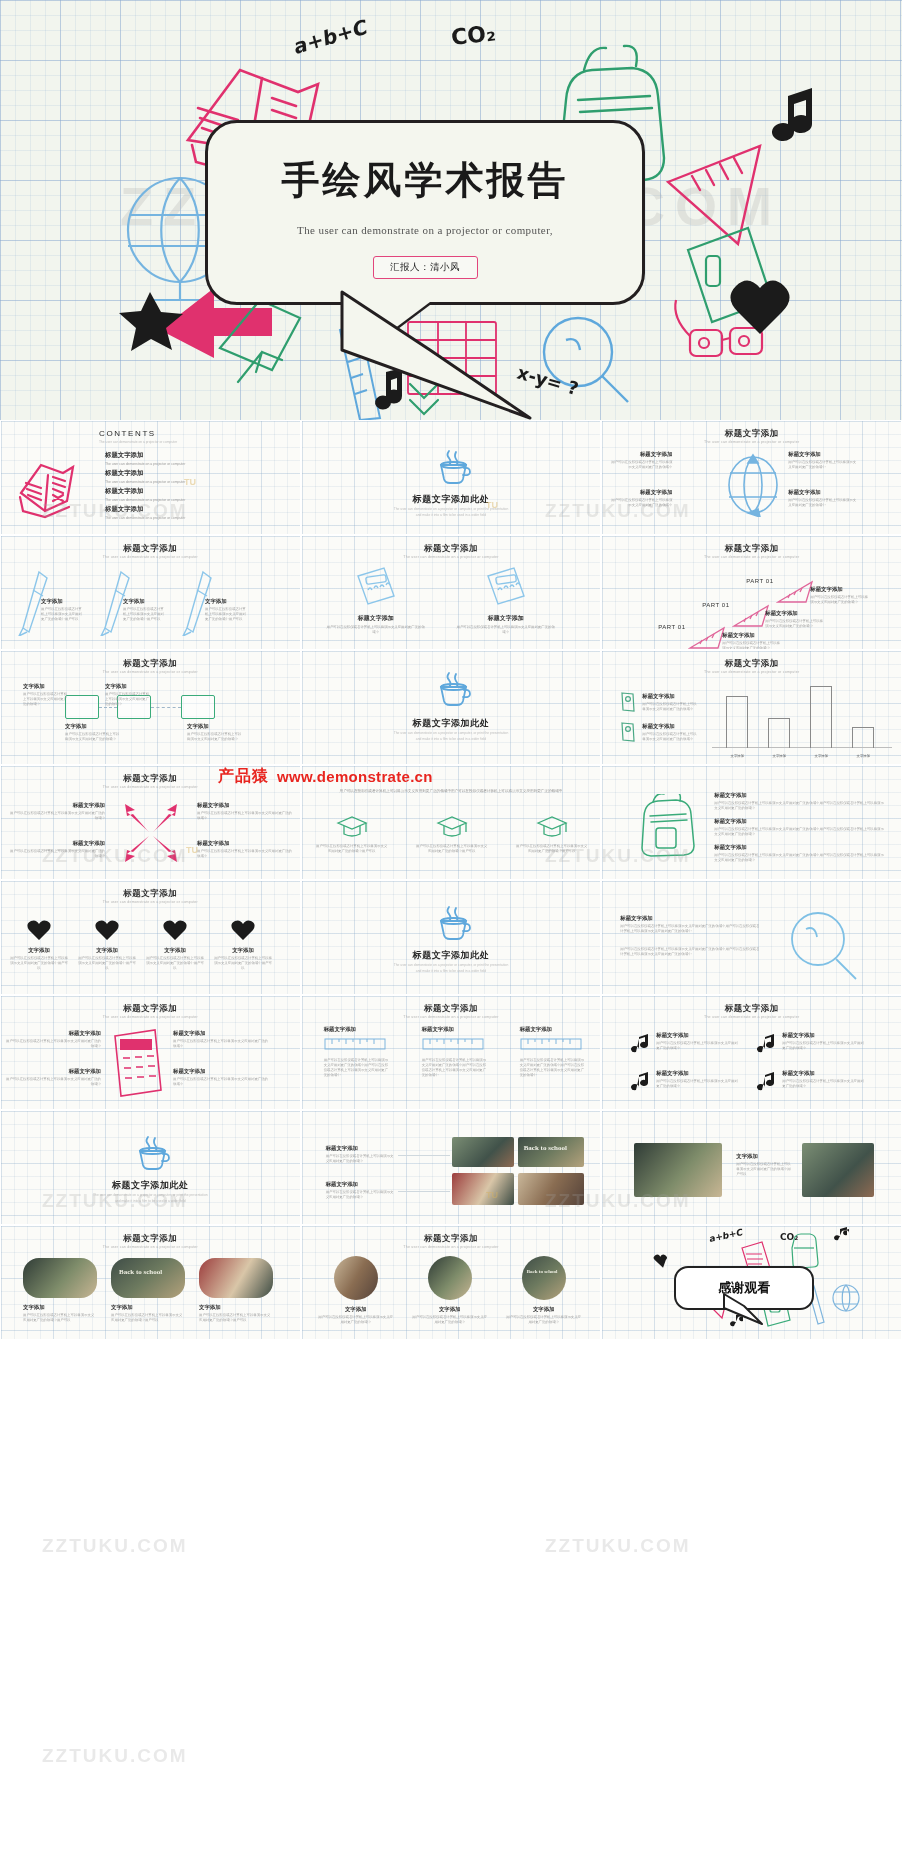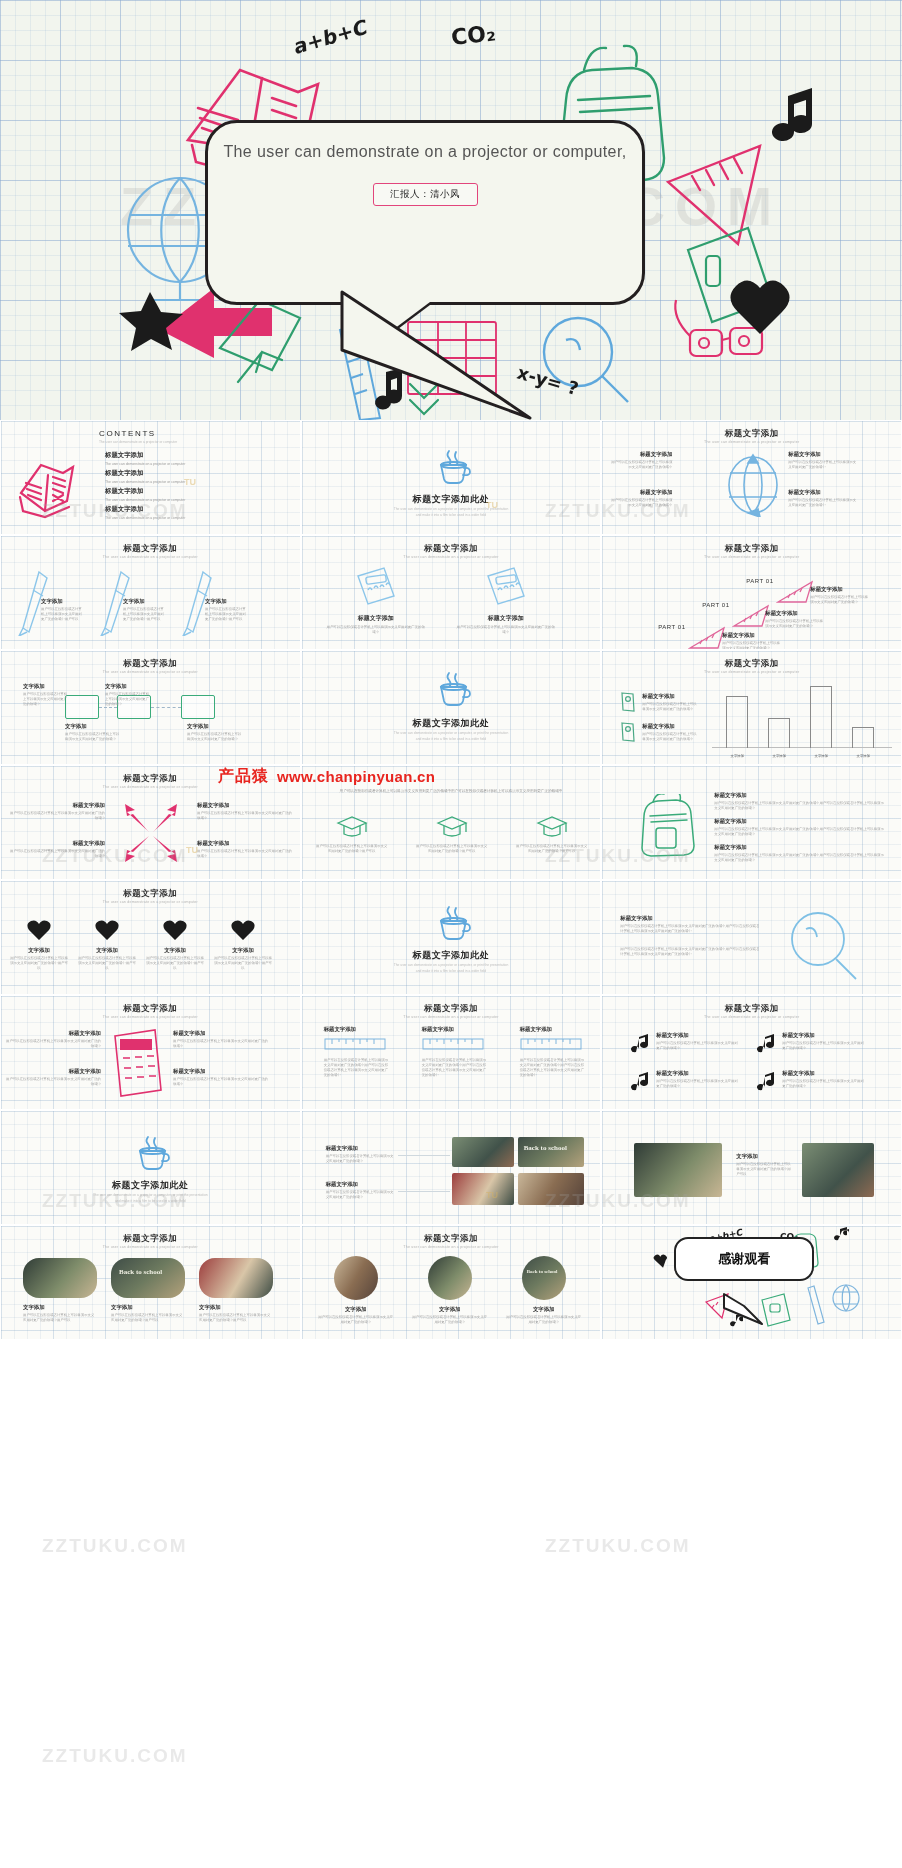--- a/index.html
+++ b/index.html
@@ -56,22 +56,22 @@
   }
   .bubble-tail{
     position:absolute; left:340px; top:290px; z-index:6;
   }
   .hero-title{
     text-align:center; font-size:38px; font-weight:bold; color:#1a1a1a;
     margin-top:32px; letter-spacing:3px;
     font-family:"DejaVu Sans", sans-serif;
   }
   .hero-sub{
-    text-align:center; font-size:16px; color:#555; line-height:1.85;
-    margin-top:14px; letter-spacing:.4px;
+    text-align:center; font-size:11px; color:#555; line-height:1.85;
+    margin-top:14px; letter-spacing:.4px;font-family:Liberation Serif, serif;
   }
   .hero-badge{
     margin:16px auto 0; width:105px; padding:4px 0;
     border:1.6px solid #e2457c; border-radius:3px;
     text-align:center; font-size:9.5px; color:#222; letter-spacing:.5px;
     background:rgba(255,255,255,.35);
   }
 
   
   .grid-wrap{ width:902px; background:#fff; padding:0; }
@@ -126,21 +126,21 @@
 
   .zz-wm{
     position:absolute; z-index:35; font-weight:bold;
     color:rgba(165,165,165,.24); letter-spacing:2px; font-size:19px;
     pointer-events:none;
   }
 
   
   .ico{ position:absolute; }
   .thankbubble{
-    position:absolute; left:72px; top:11px; width:140px; height:44px;
+    position:absolute; left:72px; top:40px; width:140px; height:44px;
     background:#fff; border:2.2px solid #222; border-radius:14px;
     display:flex; align-items:center; justify-content:center;
     font-size:13px; font-weight:bold; color:#111;
   }
   .photo{
     position:absolute; background:#5a6b63; border-radius:2px; overflow:hidden;
   }
   .photo.p1{ background:linear-gradient(135deg,#7b8e74,#41524a 60%,#8e6a52); }
   .photo.p2{ background:linear-gradient(140deg,#3e4c46,#6d7a5f 50%,#b4a27c); }
   .photo.p3{ background:linear-gradient(120deg,#9c3d3d,#d9c6a8 55%,#3b4a42); }
@@ -279,20 +279,21 @@
     <text x="296" y="54" font-family="DejaVu Sans, sans-serif" font-size="20" font-style="italic" font-weight="bold" fill="#1b1b1b" transform="rotate(-16 296 54)">a+b+C</text>
     <text x="452" y="45" font-family="DejaVu Sans, sans-serif" font-size="22" font-weight="bold" fill="#1b1b1b" transform="rotate(-6 452 45)">CO₂</text>
     <text x="516" y="378" font-family="DejaVu Sans, sans-serif" font-size="18" font-weight="bold" fill="#1b1b1b" transform="rotate(16 516 378)">x-y= ?</text>
   </svg>
 
   <svg class="bubble-tail" width="200" height="130" viewBox="0 0 200 130">
     <path d="M2 2 L2 60 L190 128 L90 60 Z" fill="#f4f6ee" stroke="#231f20" stroke-width="3" stroke-linejoin="round"></path>
   </svg>
 
   <div class="bubble">
+    <div class="hero-title">手绘风学术报告</div>
     <div class="hero-sub">
       <div>The user can demonstrate on a projector or computer,</div>
     </div>
     <div class="hero-badge">汇报人：清小风</div>
   </div>
 </div>
 
 <div class="grid-wrap">
 
   <div class="srow">
@@ -1077,14 +1078,14 @@
 <div class="zz-wm" style="left:42px;top:1535px;">ZZTUKU.COM</div>
 <div class="zz-wm" style="left:545px;top:1535px;">ZZTUKU.COM</div>
 <div class="zz-wm" style="left:42px;top:1745px;">ZZTUKU.COM</div>
 
 <div class="wm-tu" style="position:absolute;left:486px;top:500px;z-index:36">TU</div>
 <div class="wm-tu" style="position:absolute;left:186px;top:845px;z-index:36">TU</div>
 <div class="wm-tu" style="position:absolute;left:486px;top:1190px;z-index:36">TU</div>
 
 <div class="site-wm">
   <span class="cn">产品猿</span>
-  <span class="url">www.chanpinyuan.cn</span>
+  <span class="url">www.demonstrate.cn</span>
 </div>
 
 </body></html>

